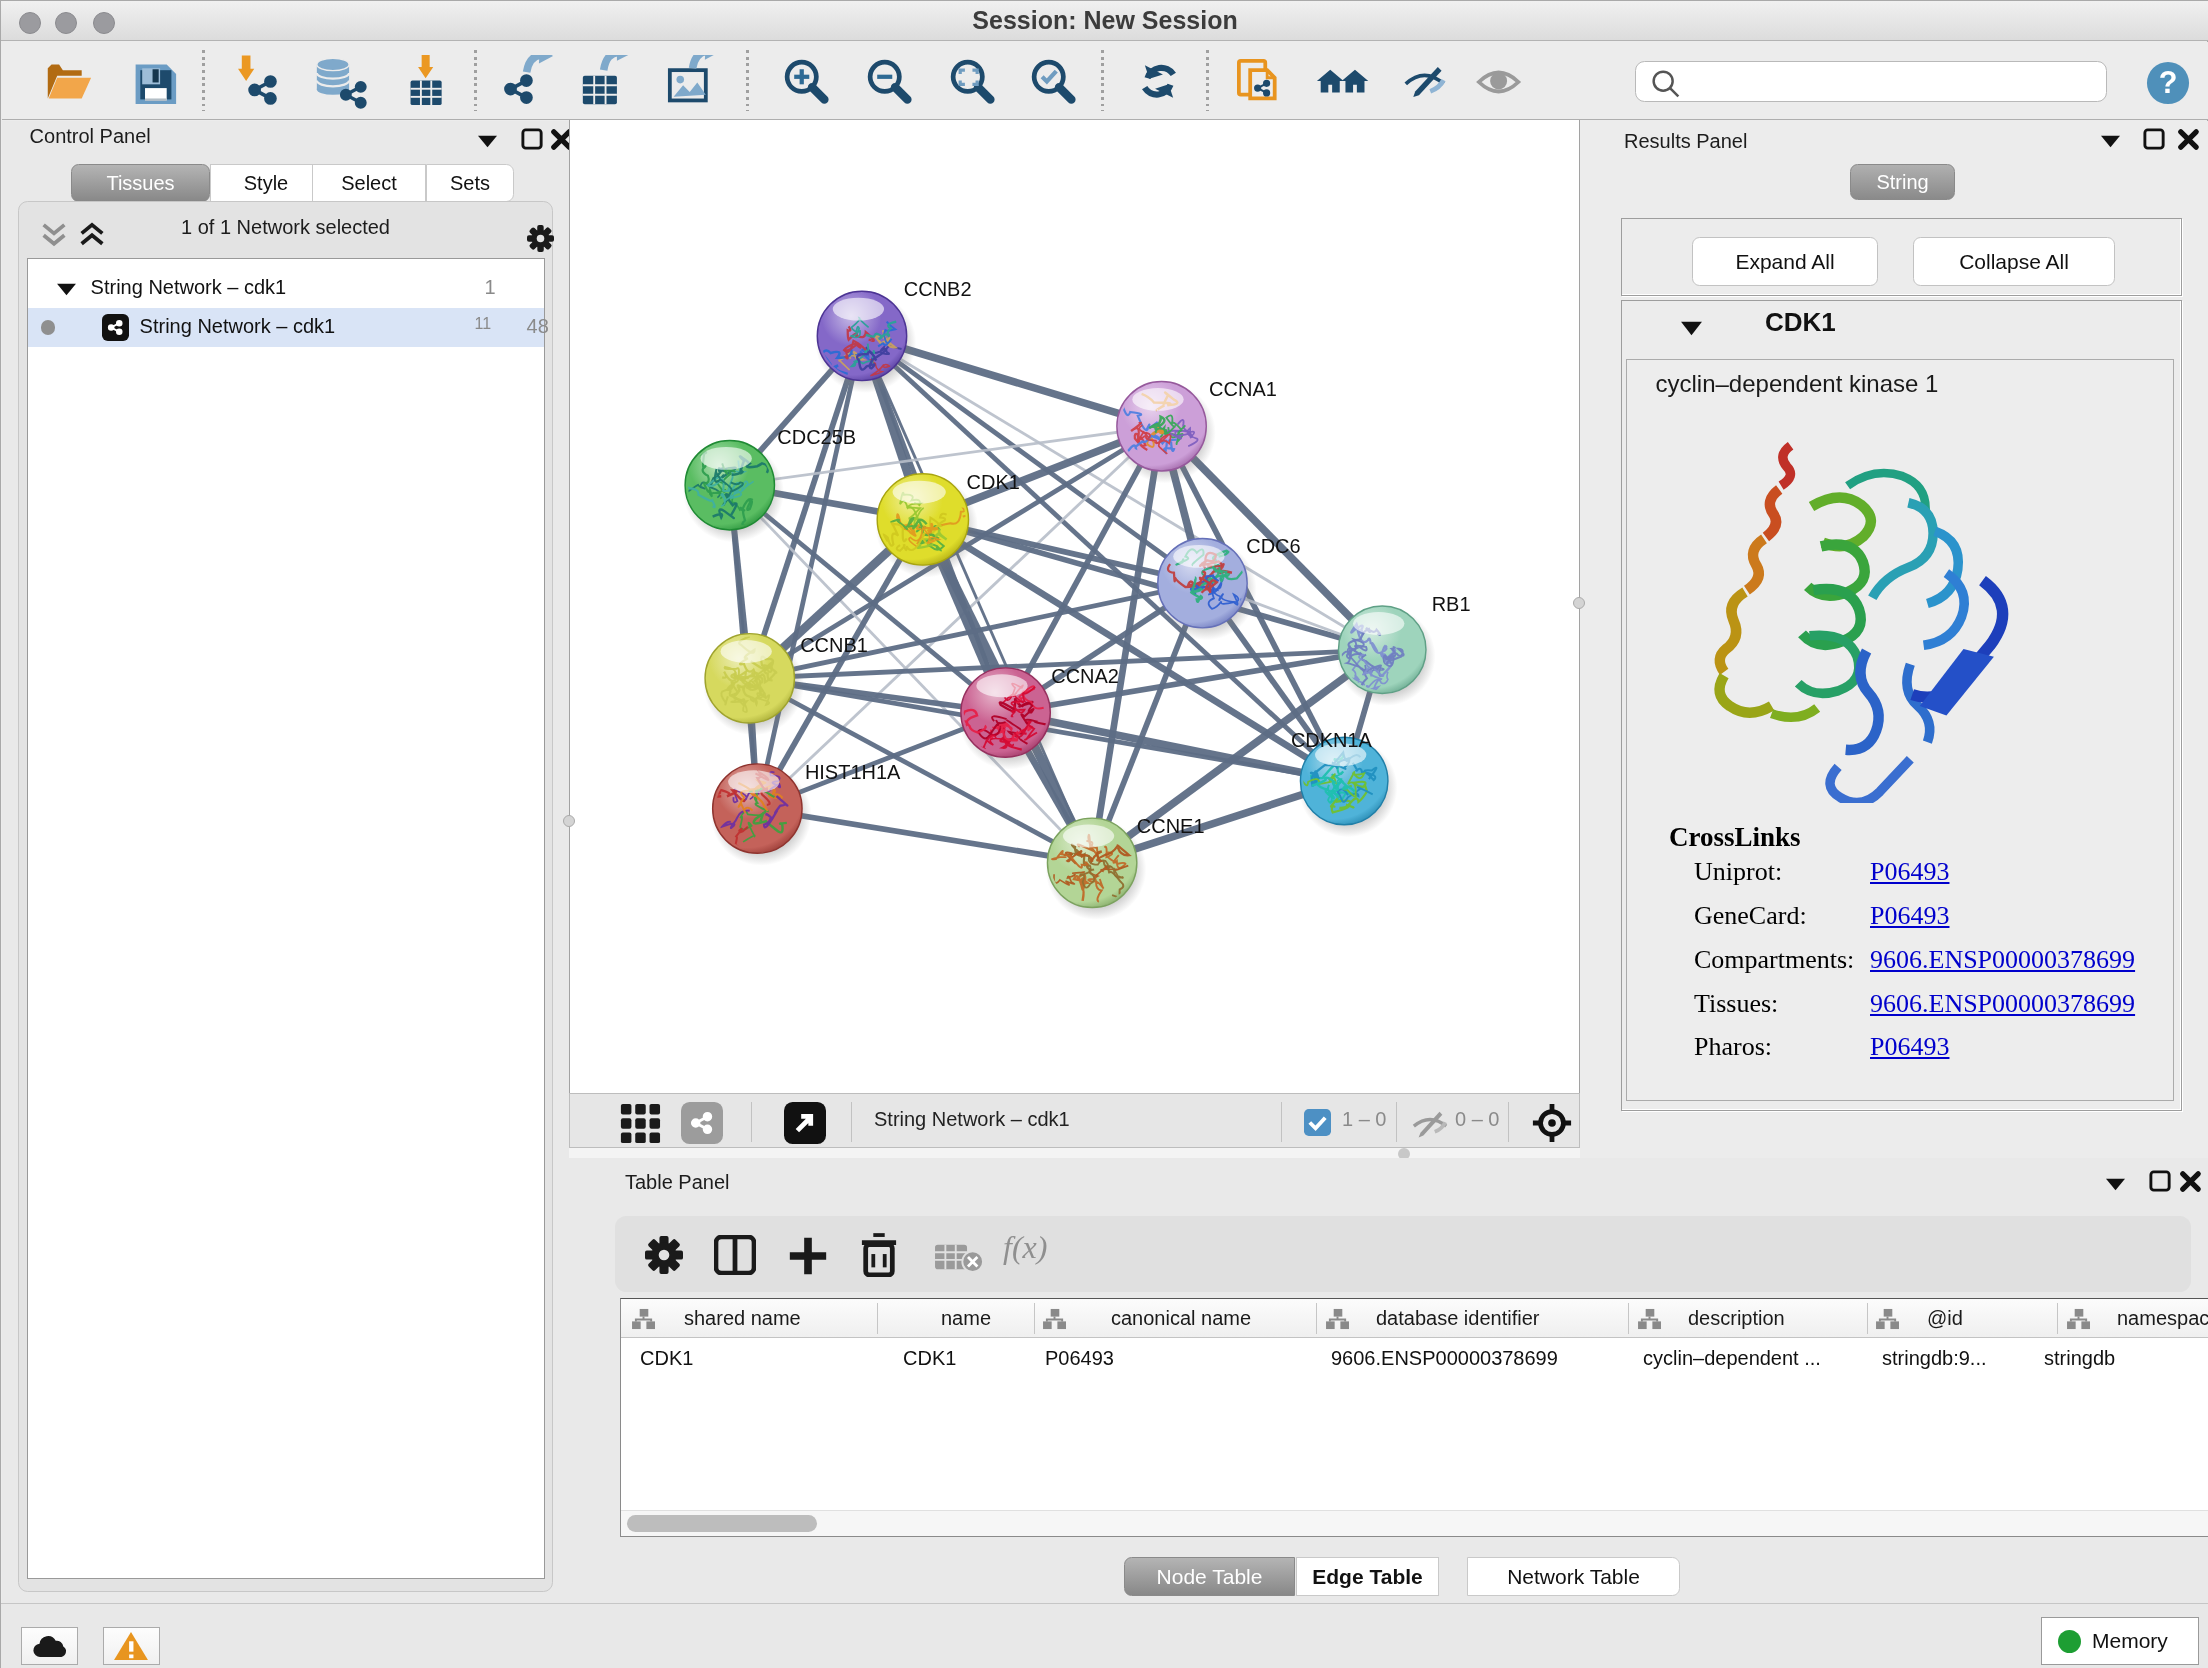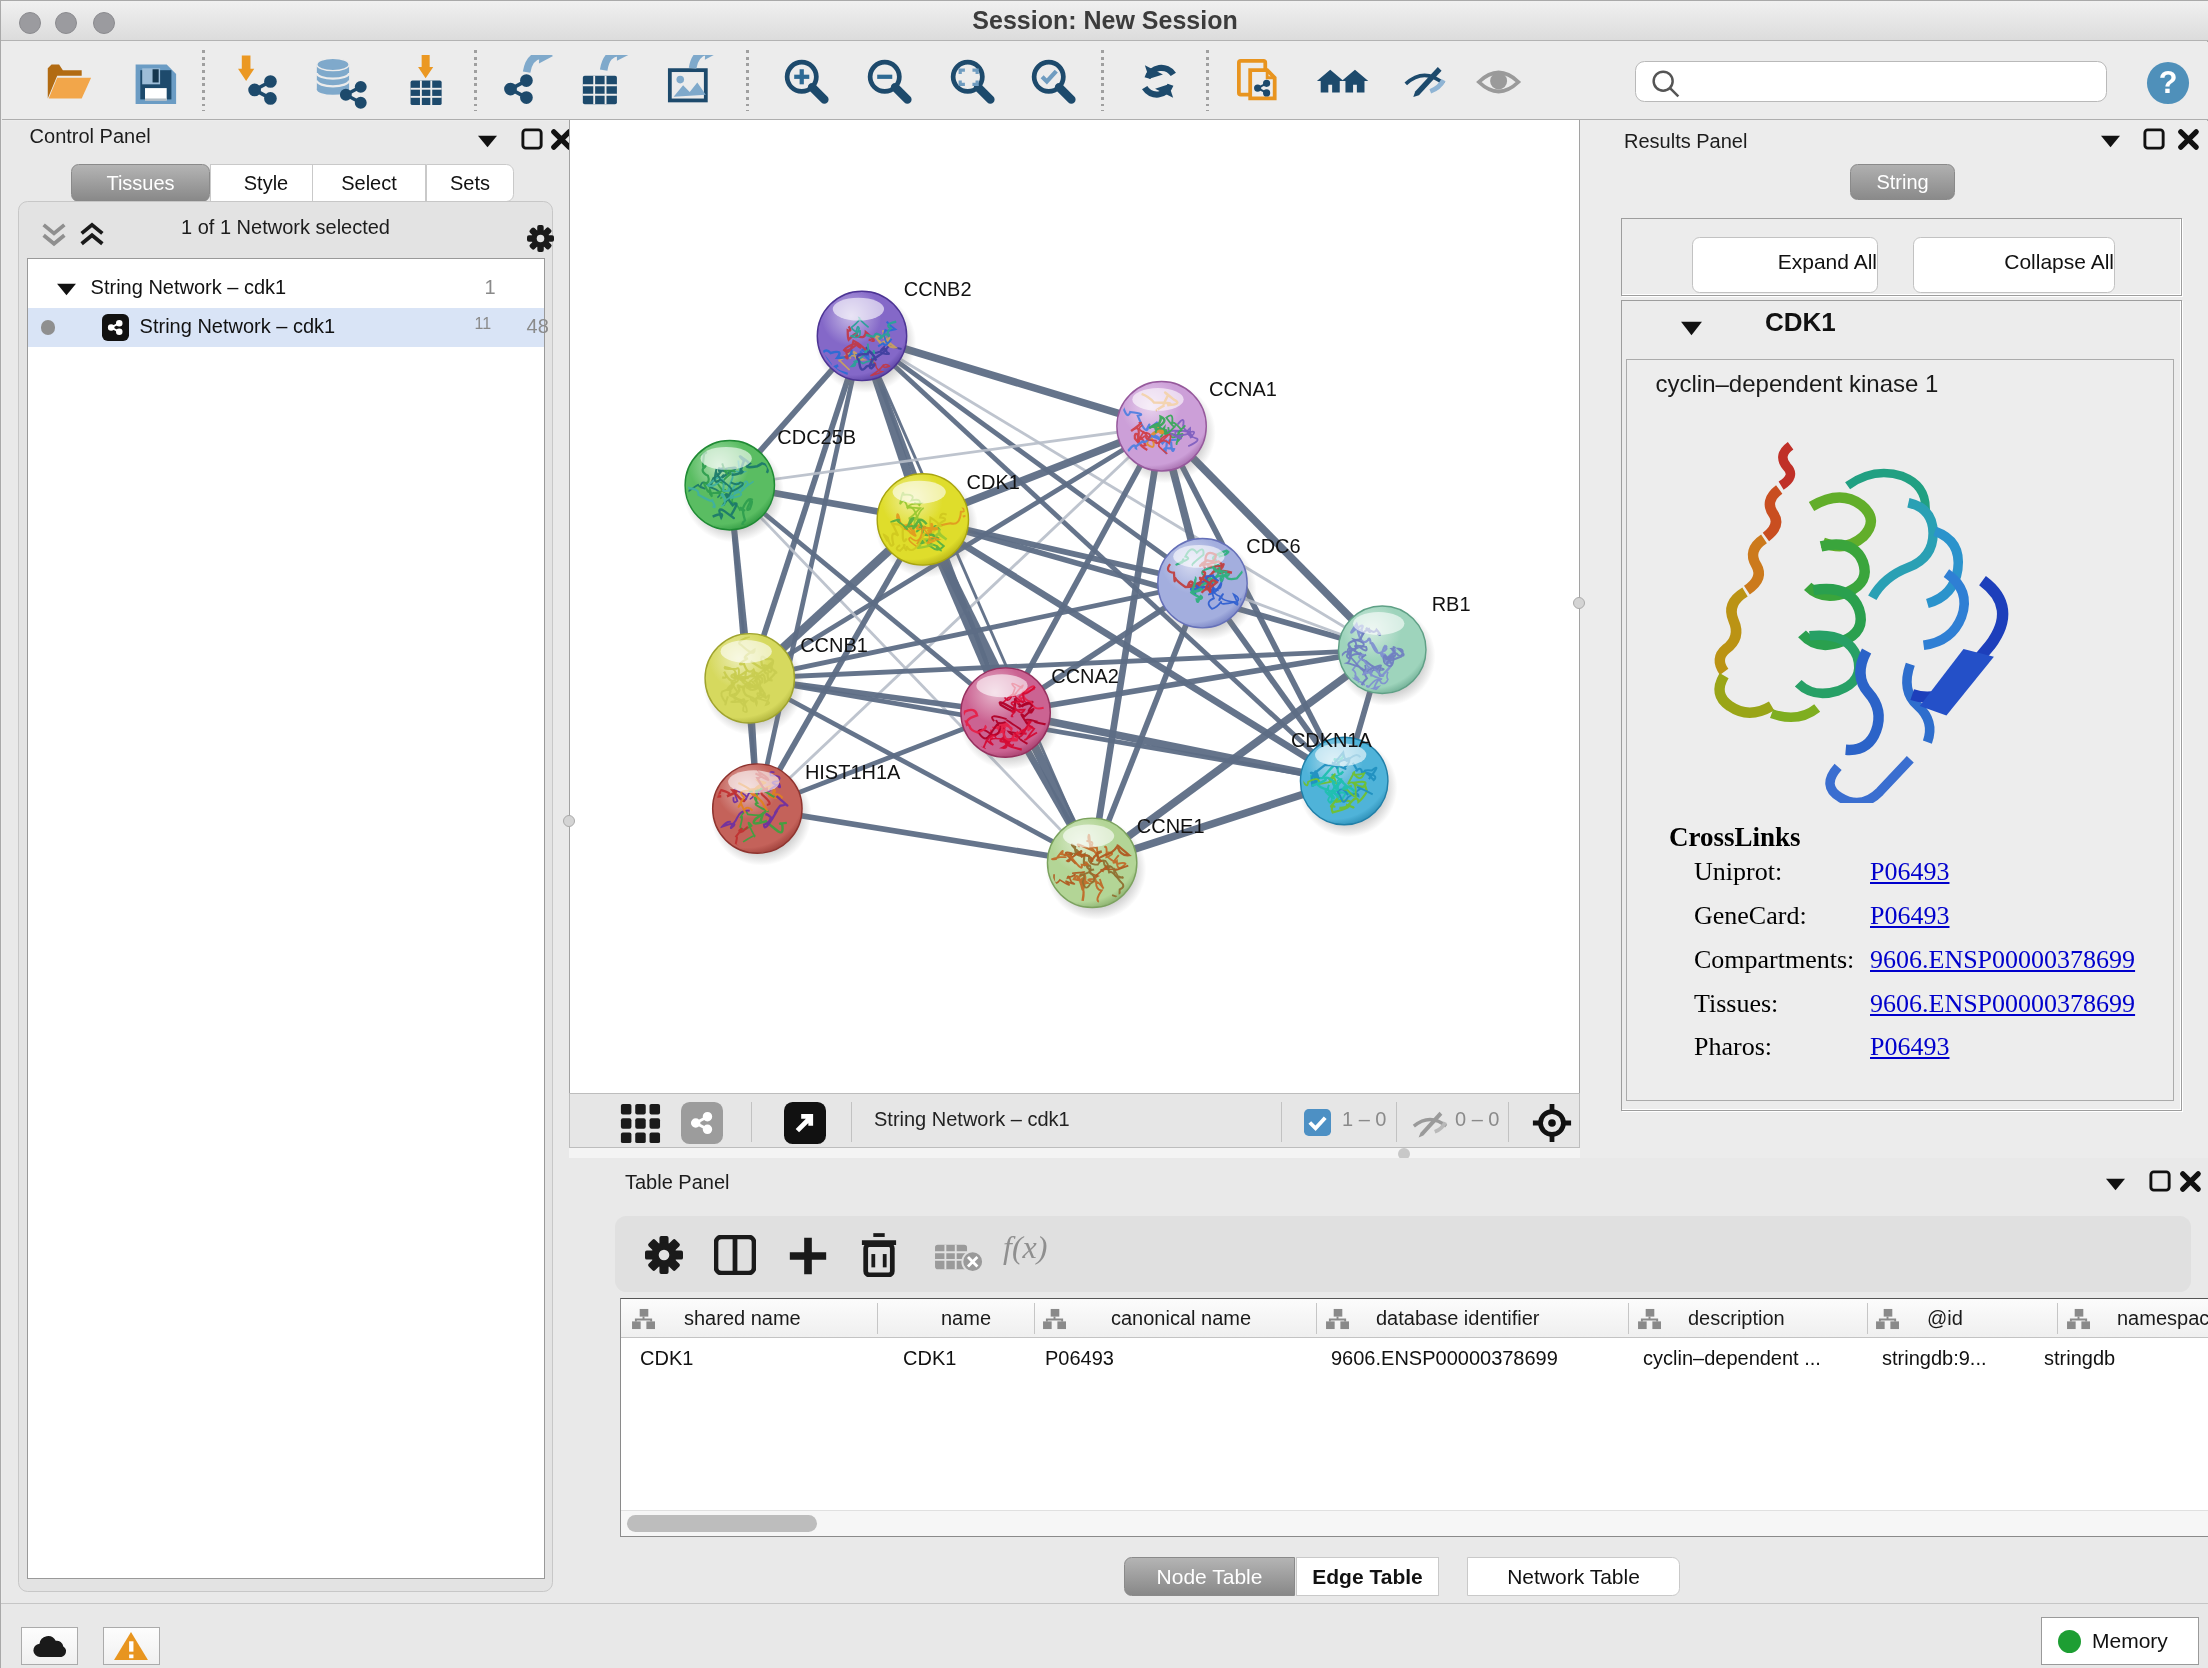--- a/index.html
+++ b/index.html
@@ -20,21 +20,21 @@
 #cbox{position:absolute;left:16px;top:80px;width:535px;height:1391px;background:#e3e3e3;border:1px solid #c7c7c7;border-radius:9.5px;}
 #ctree{position:absolute;left:7.6px;top:56px;width:518px;height:1321px;background:#fff;border:1px solid #999;}
 
 #canvas{position:absolute;left:568px;top:119px;width:1011px;height:973px;background:#fff;border-left:1px solid #a2a2a2;border-right:1px solid #a2a2a2;}
 #netbar{position:absolute;left:568px;top:1092px;width:1011px;height:55px;background:#e6e6e6;border:1px solid #bdbdbd;border-width:1px 1px 1px 1px;}
 #netstrip{position:absolute;left:568px;top:1147px;width:1641px;height:9.5px;background:#f4f4f4;}
 .nsep{position:absolute;top:7.6px;height:40px;width:1px;background:#c2c2c2;}
 
 #rpanel{position:absolute;left:1579px;top:120px;width:629px;height:1037px;background:#ececec;}
 .sunken{position:absolute;background:#ececec;border:1px solid #9d9d9d;box-shadow:inset -1px -1px 0 #fff, 1px 1px 0 #fff;}
-.rbtn{position:absolute;height:56px;background:#fff;border:1px solid #c2c2c2;border-radius:7.6px;font-size:21px;color:#111;text-align:right;}
+.rbtn{position:absolute;height:49px;background:#fff;border:1px solid #c2c2c2;border-radius:7.6px;font-size:21px;color:#111;text-align:center;}
 
 #tpanel{position:absolute;left:568px;top:1157px;width:1641px;height:445px;background:#e9e9e9;}
 #ttool{position:absolute;left:46px;top:58px;width:1576px;height:76px;background:#e0e0e0;border-radius:11.4px;}
 #ttable{position:absolute;left:51px;top:140px;width:1589px;height:239px;background:#fff;border:1px solid #8a8a8a;border-top:1.9px solid #555;}
 #thead{position:absolute;left:0;top:0;width:100%;height:39px;background:linear-gradient(#fcfcfc,#efefef);border-bottom:1px solid #c3c3c3;font-size:20px;color:#1a1a1a;}
 .hsep{position:absolute;top:3.8px;height:31px;width:1px;background:#c6c6c6;}
 .hcell{position:absolute;top:0;height:39px;line-height:39px;}
 .rcell{position:absolute;top:44px;height:30px;line-height:30px;font-size:20px;color:#111;}
 
 #statusbar{position:absolute;left:0;top:1602px;width:2208px;height:67px;background:#e8e8e8;border-top:1px solid #c6c6c6;}

